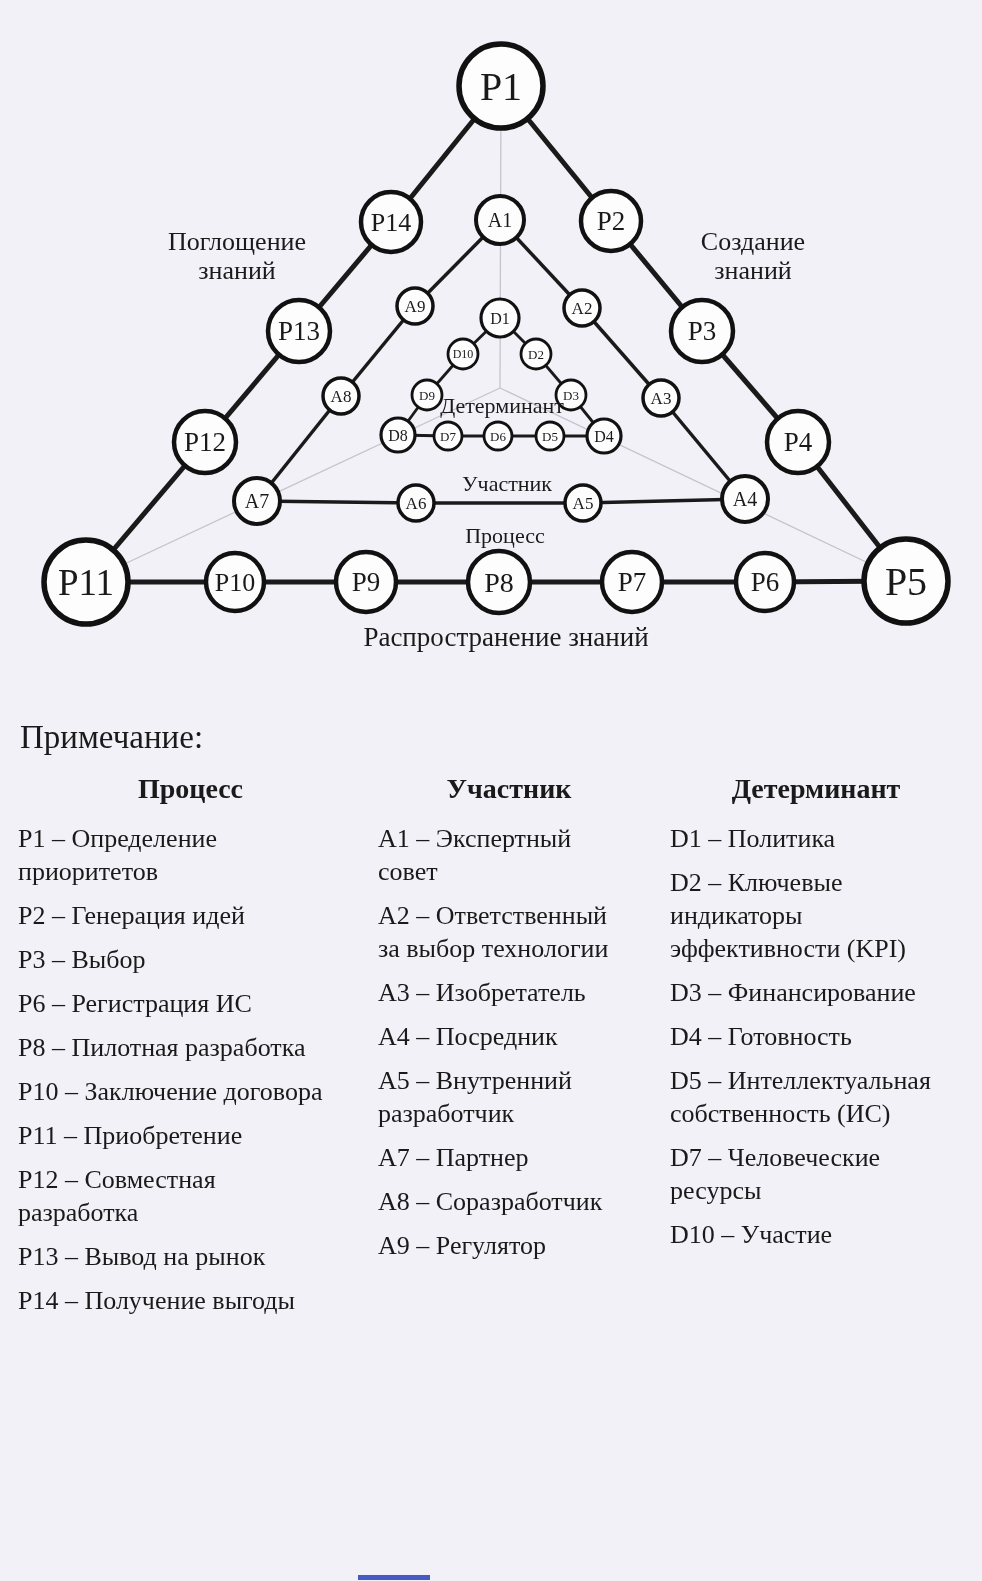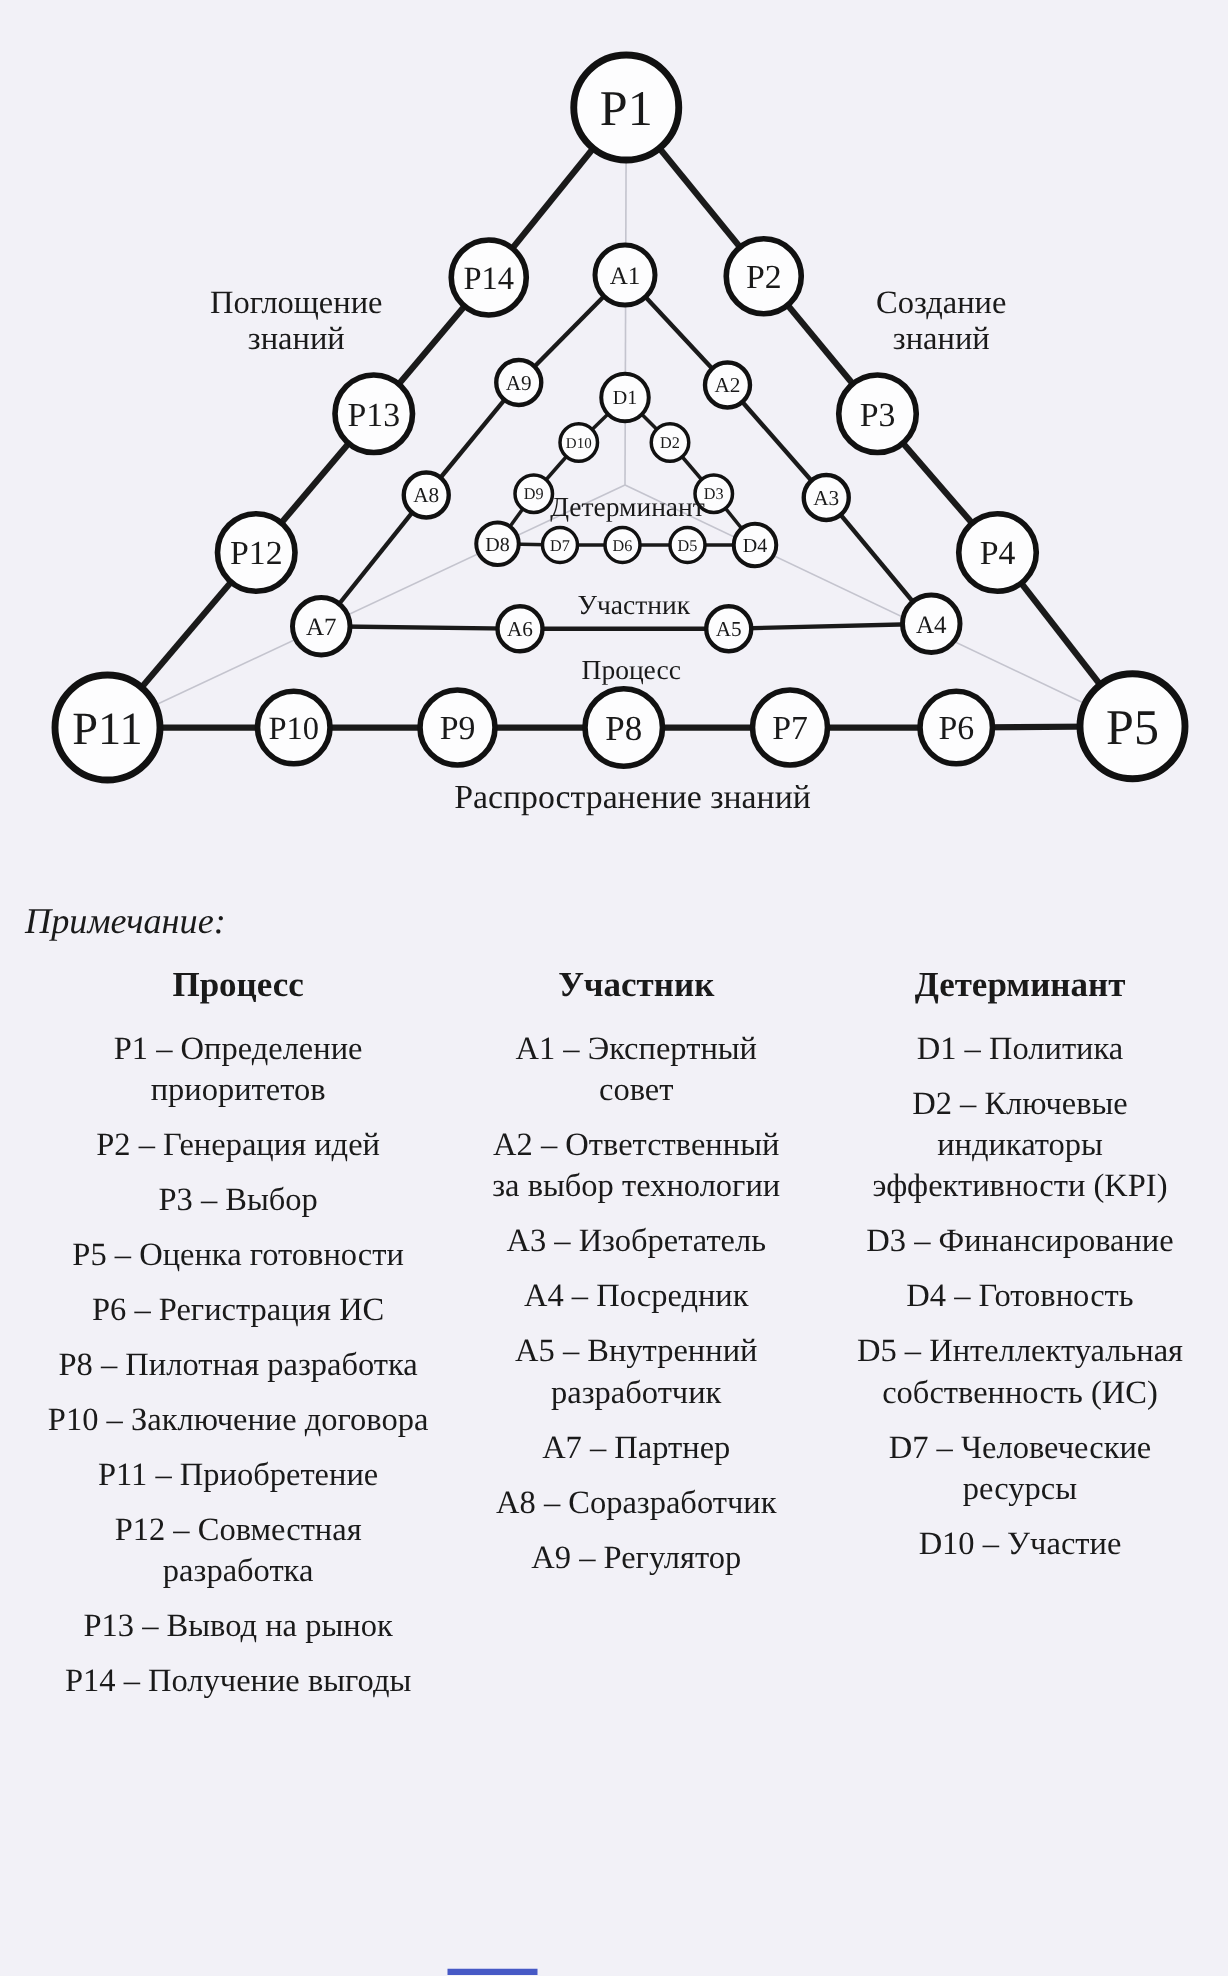--- a/index.html
+++ b/index.html
@@ -8,35 +8,34 @@
     position: relative;
     font-family: "Liberation Serif", "DejaVu Serif", serif;
     overflow: hidden;
   }
   #diagram {
     position: absolute; top: 0; left: 0;
     font-family: "Liberation Serif", "DejaVu Serif", serif;
   }
   .note {
     position: absolute; left: 20px; top: 720px;
-    font-style: italic; font-size: 29px; line-height: 34px;
+    font-size: 33px; line-height: 34px;
   }
   .legend { position: absolute; top: 772px; left: 0; width: 982px; }
   .legend-col { position: absolute; top: 0; }
   .legend-col.c1 { left: 18px;  width: 345px; }
   .legend-col.c2 { left: 378px; width: 262px; }
   .legend-col.c3 { left: 670px; width: 292px; }
   .legend-col h3 {
     margin: 0 0 16px 0; text-align: center;
     font-size: 28px; line-height: 34px; font-weight: bold;
   }
   .item {
     font-size: 26px; line-height: 33px; margin: 0 0 11px 0;
     white-space: pre;
-    text-align: center;
   }
   .artifact {
     position: absolute; left: 358px; top: 1575px;
     width: 72px; height: 5px;
   }
 </style>
 </head>
 <body style="background: rgb(242, 241, 247); color: rgb(26, 26, 26);">
 
 <svg id="diagram" width="982" height="700" viewBox="0 0 982 700">
@@ -152,21 +151,20 @@
 
 <div class="note">Примечание:</div>
 
 <div class="legend">
   <div class="legend-col c1">
     <h3>Процесс</h3>
   <div class="item">P1 – Определение
 приоритетов</div>
       <div class="item">P2 – Генерация идей</div>
       <div class="item">P3 – Выбор</div>
-      <div class="item">P5 – Оценка готовности</div>
       <div class="item">P6 – Регистрация ИС</div>
       <div class="item">P8 – Пилотная разработка</div>
       <div class="item">P10 – Заключение договора</div>
       <div class="item">P11 – Приобретение</div>
       <div class="item">P12 – Совместная
 разработка</div>
       <div class="item">P13 – Вывод на рынок</div>
       <div class="item">P14 – Получение выгоды</div>
     </div>
   <div class="legend-col c2">

